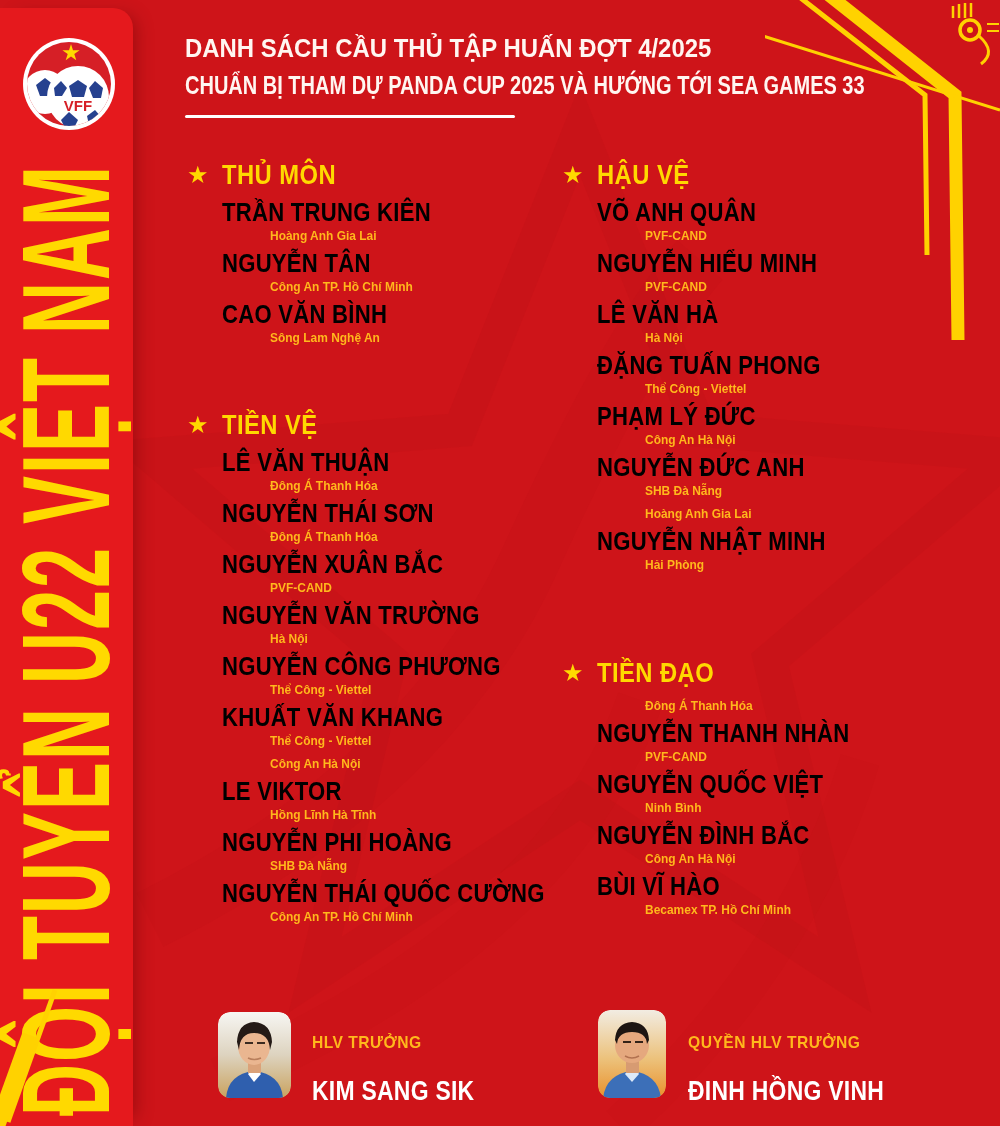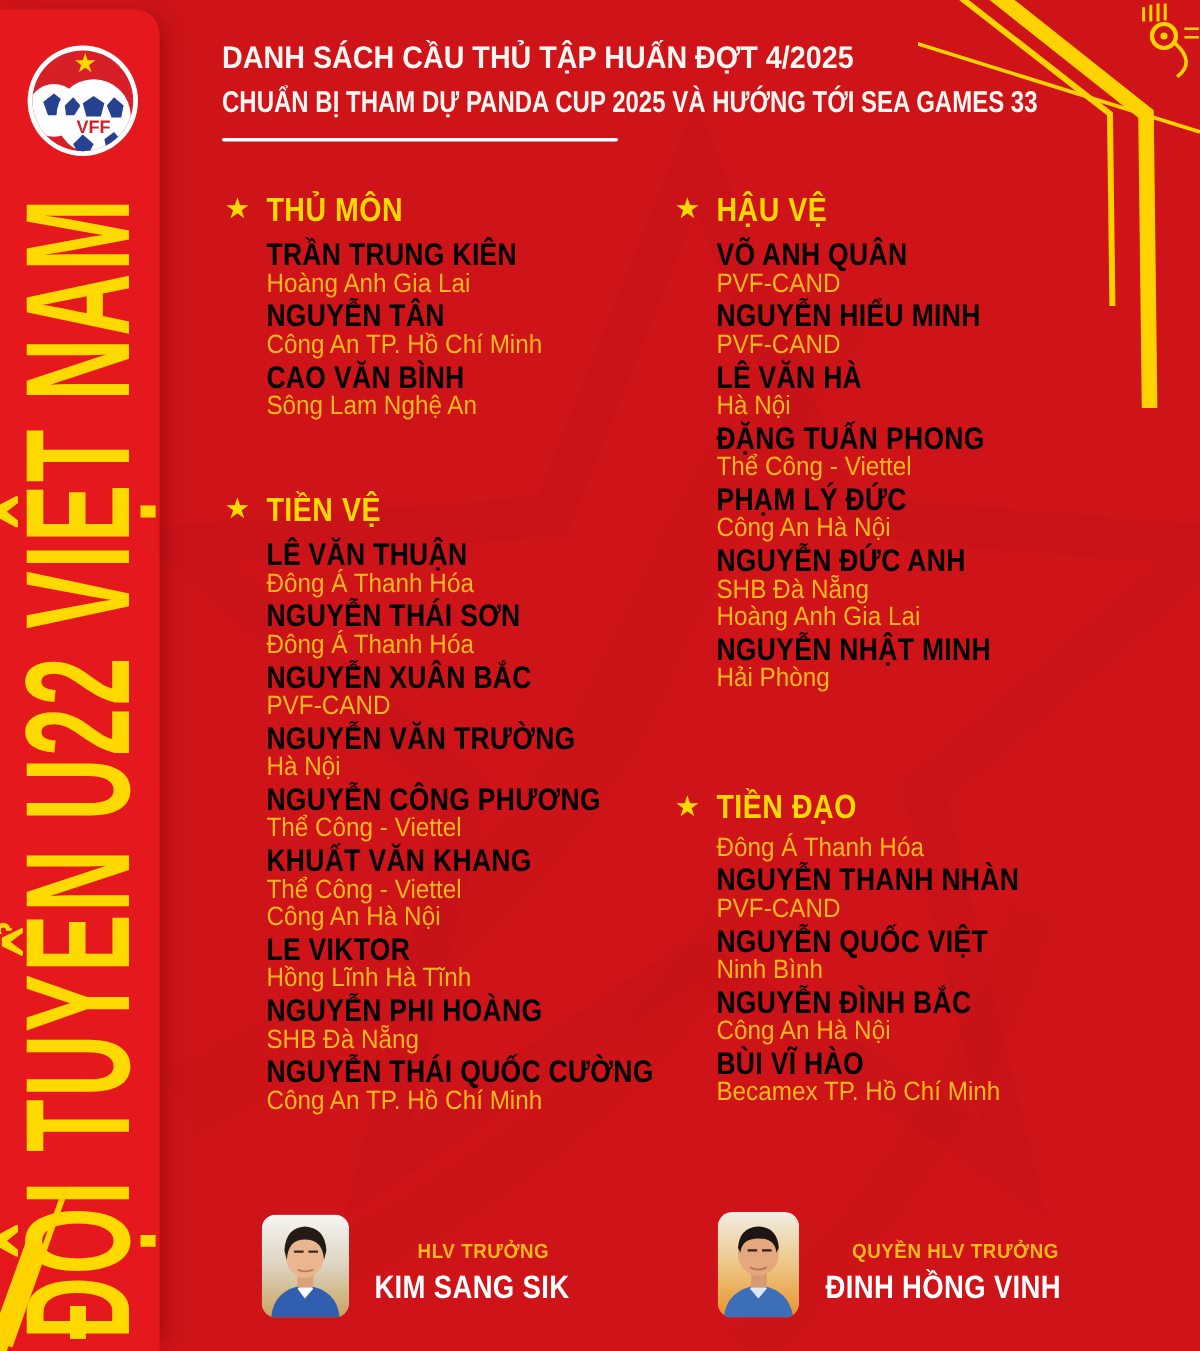--- a/index.html
+++ b/index.html
@@ -42,31 +42,31 @@
   .hdr-rule{position:absolute;left:185px;top:115px;width:330px;height:3px;background:#ffffff;border-radius:2px;}
 
   
   .sec{position:absolute;width:380px;}
   .sec-head{position:relative;height:30px;margin-bottom:8px;padding-left:37px;}
   .star{position:absolute;left:2px;top:0;font-size:24px;line-height:30px;color:var(--yellow);}
   .sec-title{font-size:28px;font-weight:700;line-height:30px;color:var(--yellow);letter-spacing:.5px;}
   .players{padding-left:37px;}
   .player{margin-bottom:4px;}
   .p-name{font-size:26px;font-weight:700;line-height:28px;color:#000000;letter-spacing:.3px;}
-  .p-club{font-size:22px;font-weight:400;line-height:19px;color:var(--gold);}
+  .p-club{font-size:13px;font-weight:700;line-height:19px;color:var(--gold);margin-left:48px;}
 
   
   .bird{position:absolute;right:0;top:0;}
   .corner{position:absolute;left:0;top:988px;}
 
   
   .coach-photo{position:absolute;border-radius:12px;overflow:hidden;}
   .coach-labels{position:absolute;}
-  .c-role{font-size:17px;font-weight:700;line-height:20px;color:var(--gold);letter-spacing:.5px;text-align:center;}
-  .c-name{font-size:27px;font-weight:700;line-height:30px;color:#ffffff;margin-top:5px;letter-spacing:.3px;}
+  .c-role{font-size:17px;font-weight:700;line-height:20px;color:var(--gold);letter-spacing:.5px;}
+  .c-name{font-size:27px;font-weight:700;line-height:30px;color:#ffffff;margin-top:23px;letter-spacing:.3px;}
 </style>
 </head>
 <body>
 
 <div id="poster">
 
   <svg class="bgfx" width="1000" height="1126" viewBox="0 0 1000 1126">
     <g fill="none" stroke="#b91016">
       <polygon points="580,130 700,430 1010,455 770,660 845,975 580,800 315,975 390,660 150,455 460,430" stroke-width="34" opacity="0.22"></polygon>
       <path d="M150 920 Q430 780 530 560 T700 260" stroke-width="60" opacity="0.12"></path>

